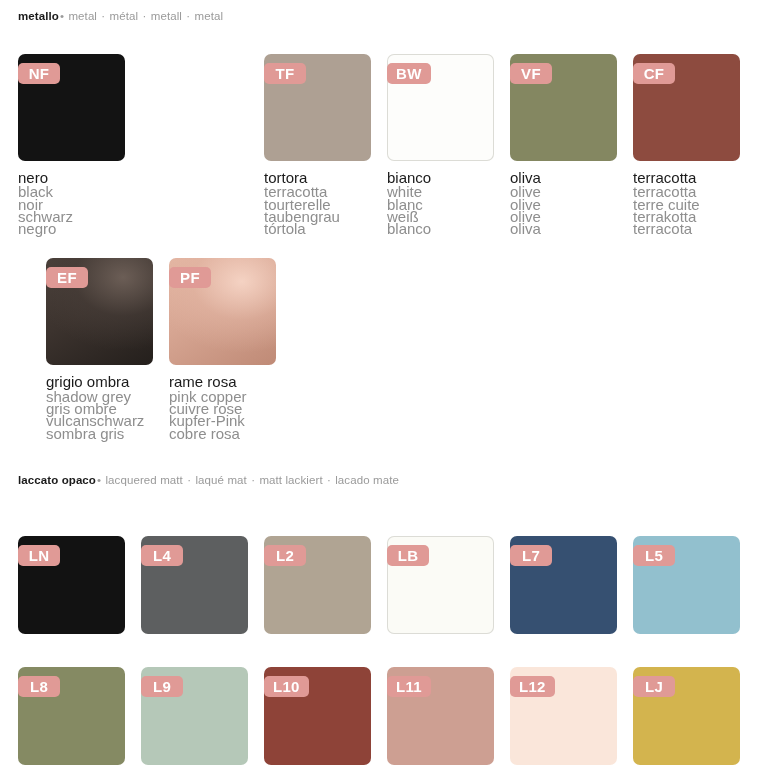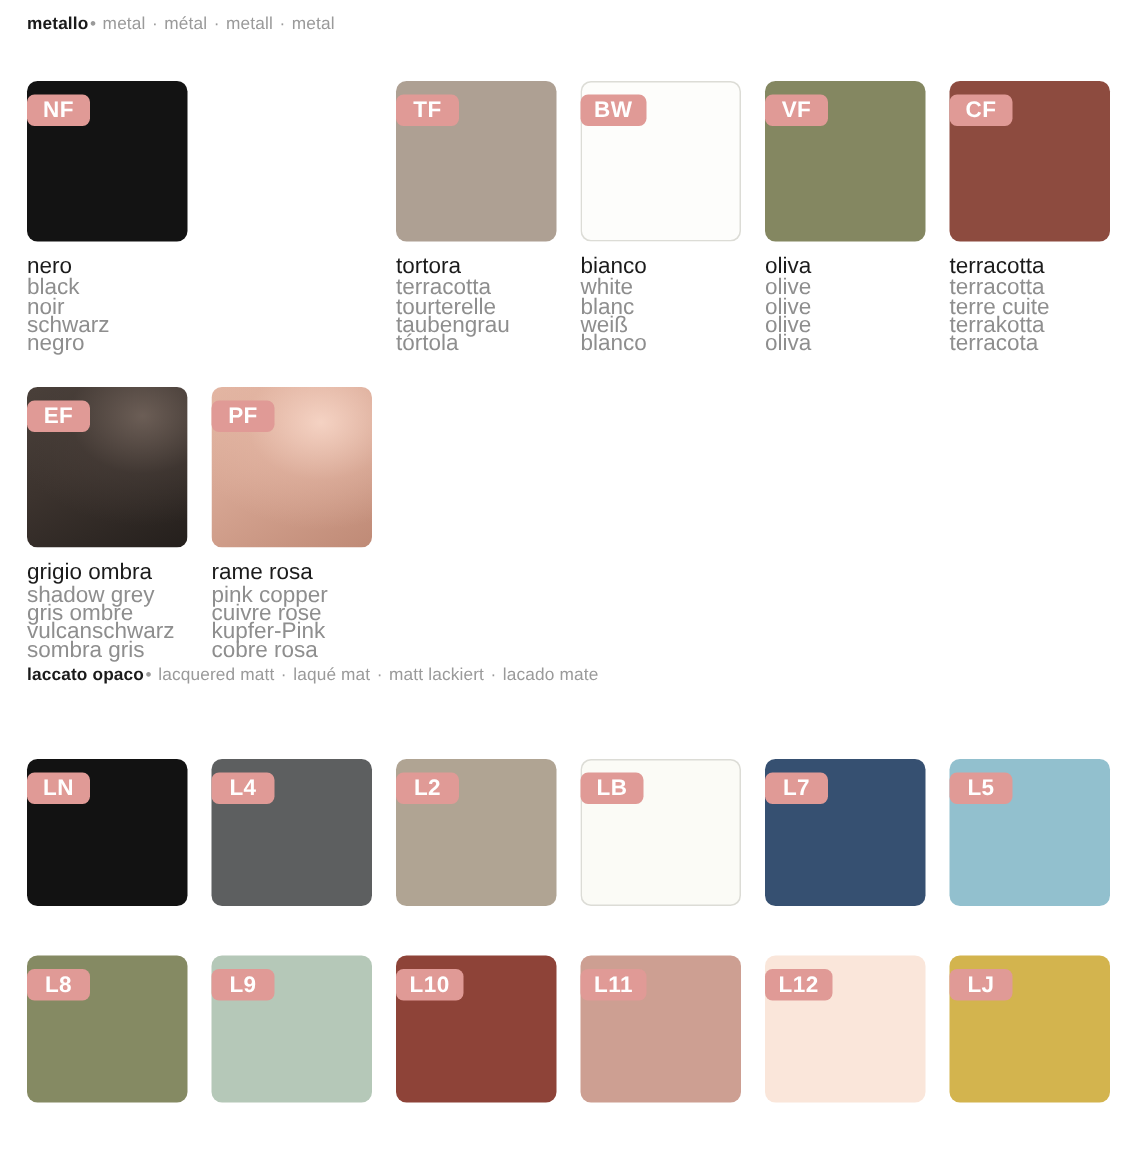--- a/index.html
+++ b/index.html
@@ -68,21 +68,21 @@
     margin-bottom: 2px;
     white-space: nowrap;
   }
   .names .n-tr {
     font-size: 15px;
     color: #8e8e8e;
     white-space: nowrap;
   }
 
   .metallo-row-1 { margin-top: 0; }
-  .metallo-row-2 { margin-top: 23px; }
+  .metallo-row-2 { margin-top: 23px; margin-left: 28px; }
 </style>
 </head>
 <body>
 
 <div class="page">
 
   <div style="position:absolute; left:18px; top:10px; width:722px;">
 
     <div class="section-head">
       <span class="it">metallo</span><span class="sep">•</span> <span>metal</span> <span class="sep">·</span> <span>métal</span> <span class="sep">·</span> <span>metall</span> <span class="sep">·</span> <span>metal</span>
@@ -207,21 +207,21 @@
           <div class="n-it">rame rosa</div>
           <div class="n-tr">pink copper</div>
           <div class="n-tr">cuivre rose</div>
           <div class="n-tr">kupfer-Pink</div>
           <div class="n-tr">cobre rosa</div>
         </div>
       </div>
     </div>
   </div>
 
-  <div style="position:absolute; left:18px; top:444px; width:722px;">
+  <div style="position:absolute; left:18px; top:474px; width:722px;">
 
     <div class="section-head">
       <span class="it">laccato opaco</span><span class="sep">•</span> <span>lacquered matt</span> <span class="sep">·</span> <span>laqué mat</span> <span class="sep">·</span> <span>matt lackiert</span> <span class="sep">·</span> <span>lacado mate</span>
     </div>
 
     <div class="grid" style="margin-top:50px;">
 
       <div class="cell">
         <div class="swatch-wrap">
           <div class="swatch" style="height:98px; background:#121212;"></div>

